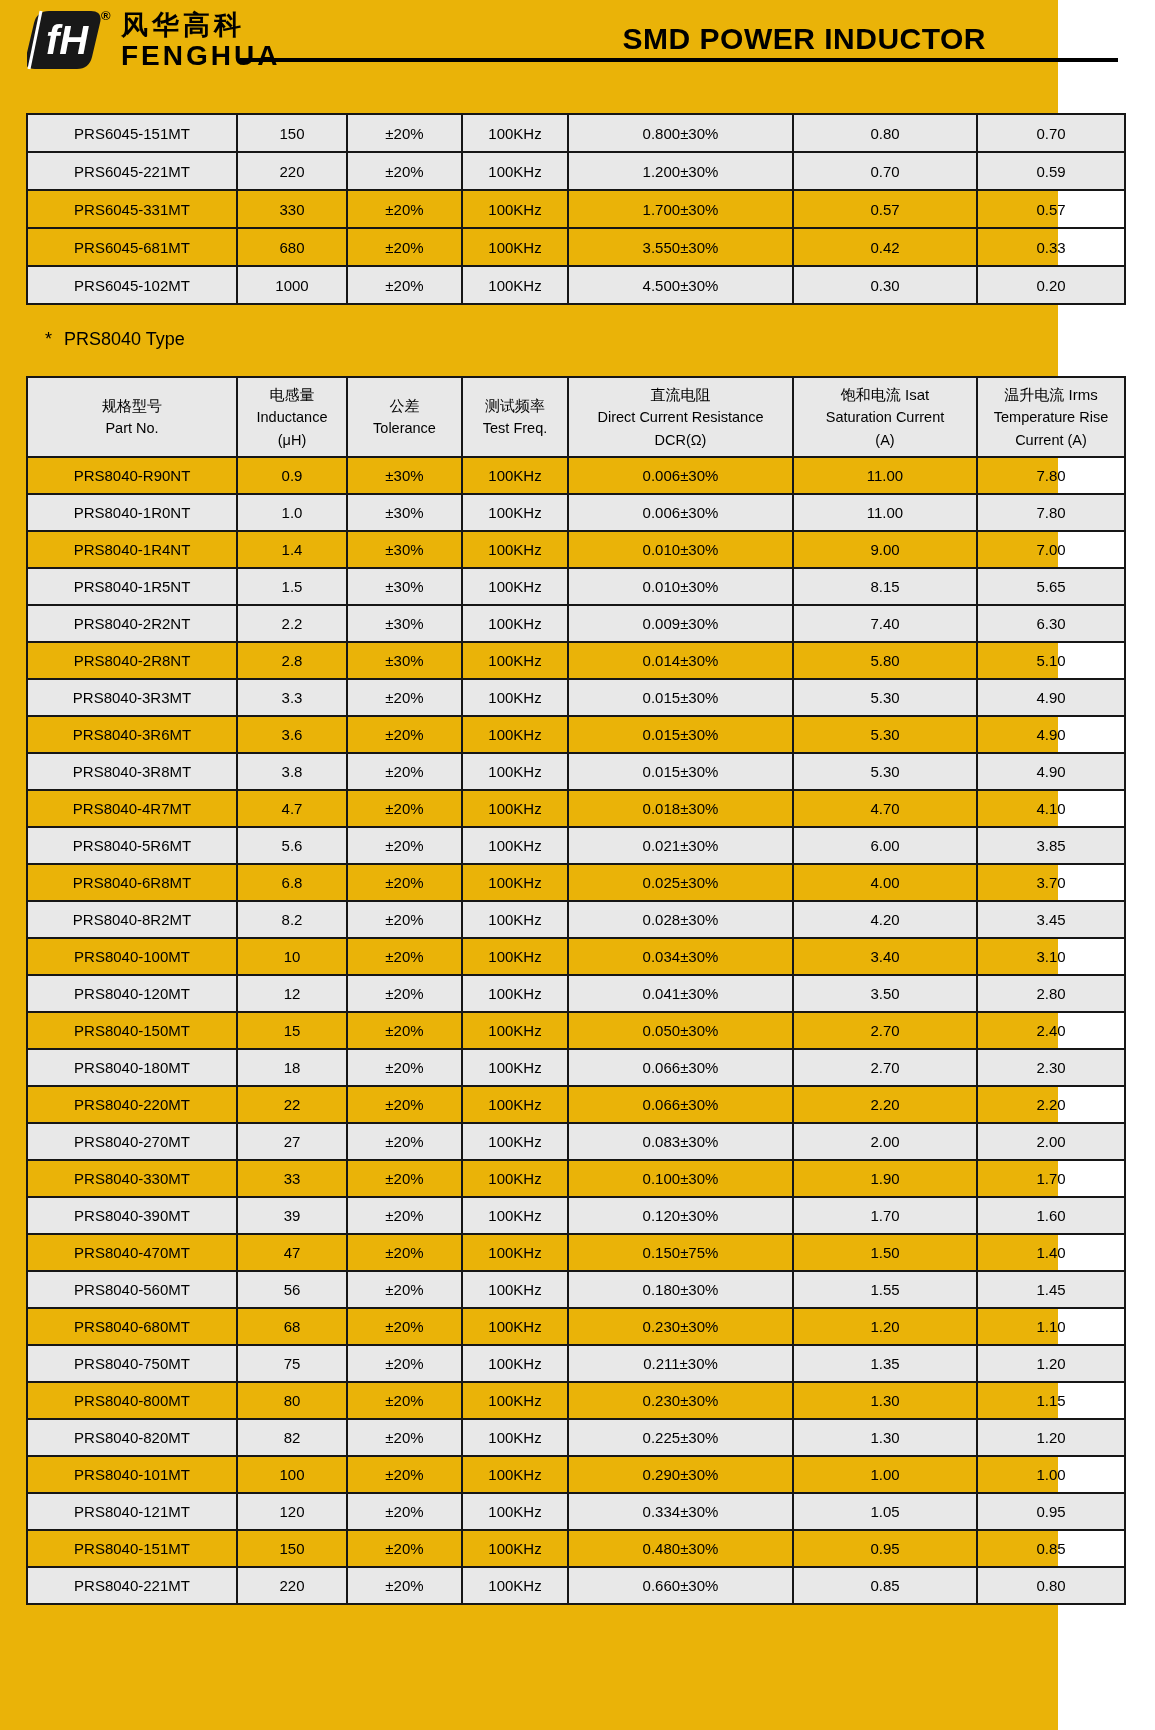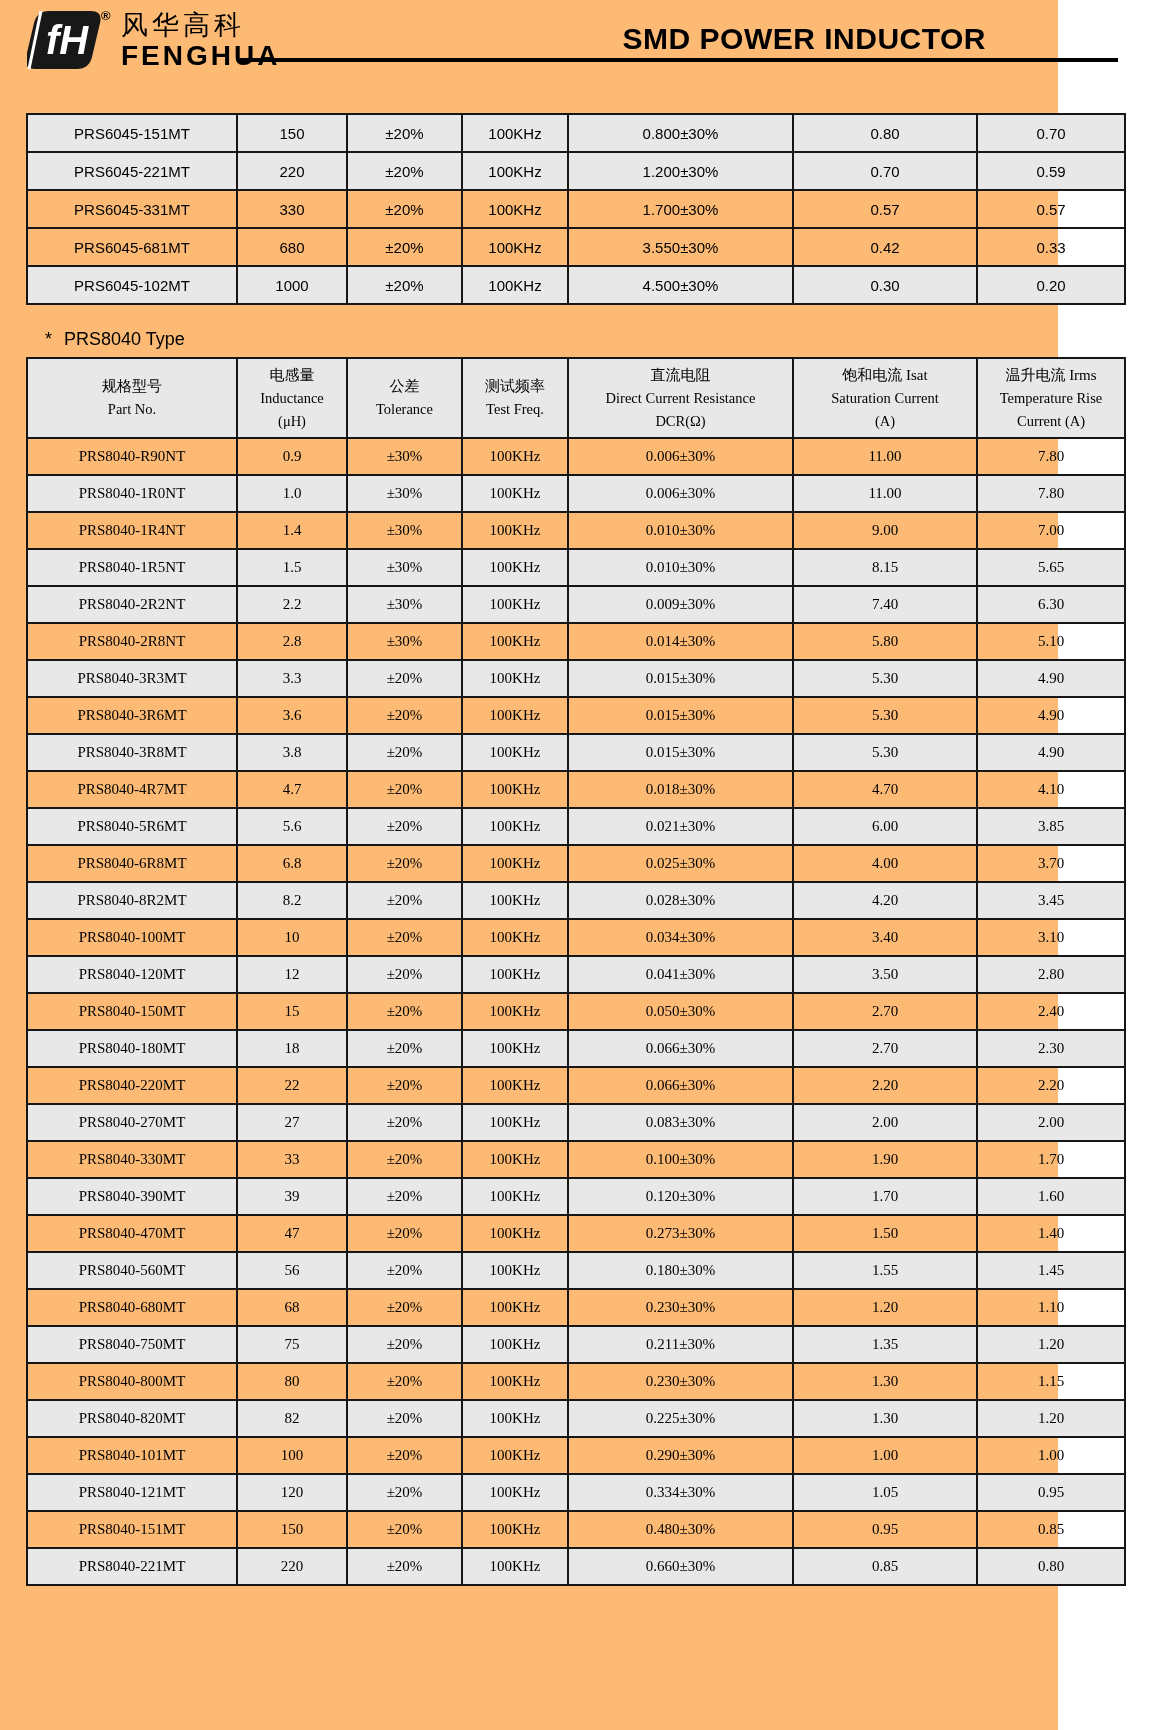--- a/index.html
+++ b/index.html
@@ -1,45 +1,45 @@
 <!DOCTYPE html>
 <html><head>
 <meta charset="utf-8">
 <style>
   html,body{margin:0;padding:0;background:#ffffff;}
   body{width:1155px;height:1730px;overflow:hidden;
        font-family:"Liberation Sans",sans-serif;color:#000;}
-  .page{position:relative;width:1058px;height:1730px;background:#fdba74;}
+  .page{position:relative;width:1058px;height:1730px;background:#eab308;}
 
   
   .header{position:relative;height:90px;}
   .logo-mark{position:absolute;left:27px;top:9px;width:78px;height:62px;}
   .logo-reg{position:absolute;left:101px;top:8px;font-size:13px;font-weight:bold;}
-  .logo-cn{position:absolute;left:121px;top:12px;font-size:27px;font-weight:normal;
+  .logo-cn{position:absolute;left:121px;top:12px;font-size:27px;font-weight:bold;
            letter-spacing:4px;line-height:1;white-space:nowrap;text-align:right;}
   .logo-en{position:absolute;left:121px;top:42px;font-size:28px;font-weight:bold;
            letter-spacing:3px;line-height:1;font-family:"Liberation Sans",sans-serif;}
   .doc-title{position:absolute;right:72px;top:22px;font-size:30px;font-weight:bold;
              letter-spacing:0.5px;white-space:nowrap;}
   .header-rule{position:absolute;left:240px;top:58px;width:878px;height:4px;background:#000;}
 
   
   table{border-collapse:collapse;table-layout:fixed;width:1098px;
         margin-left:26px;font-size:15px;border-radius:26px;}
   table,th,td{border:2px solid #161616;}
   td{height:35px;text-align:center;vertical-align:middle;padding:0 4px;
      overflow:hidden;white-space:nowrap;}
   #prs6045-table td{height:36px;}
   tr.alt td{background:#e8e8e8;}
   th{background:#e8e8e8;font-weight:normal;text-align:center;vertical-align:middle;
      padding:5px 2px;}
   th div{line-height:1.55;font-size:14.5px;white-space:nowrap;}
   th div:first-child{font-size:15px;}
   #prs6045-table{margin-top:23px;}
-  #prs8040-table{margin-top:4px;font-family:Liberation Serif, serif;}
+  #prs8040-table{margin-top:23px;}
 
   
   .section-heading{margin:20px 0 0 45px;height:28px;font-size:18px;
                    display:flex;align-items:center;}
   .section-heading .star{margin-right:12px;font-size:18px;}
 </style>
 </head>
 <body>
 
 <div class="page">
@@ -355,21 +355,21 @@
           <td>100KHz</td>
           <td>0.120±30%</td>
           <td>1.70</td>
           <td>1.60</td>
         </tr>
         <tr>
           <td>PRS8040-470MT</td>
           <td>47</td>
           <td>±20%</td>
           <td>100KHz</td>
-          <td>0.273±30%</td>
+          <td>0.150±75%</td>
           <td>1.50</td>
           <td>1.40</td>
         </tr>
         <tr class="alt">
           <td>PRS8040-560MT</td>
           <td>56</td>
           <td>±20%</td>
           <td>100KHz</td>
           <td>0.180±30%</td>
           <td>1.55</td>

